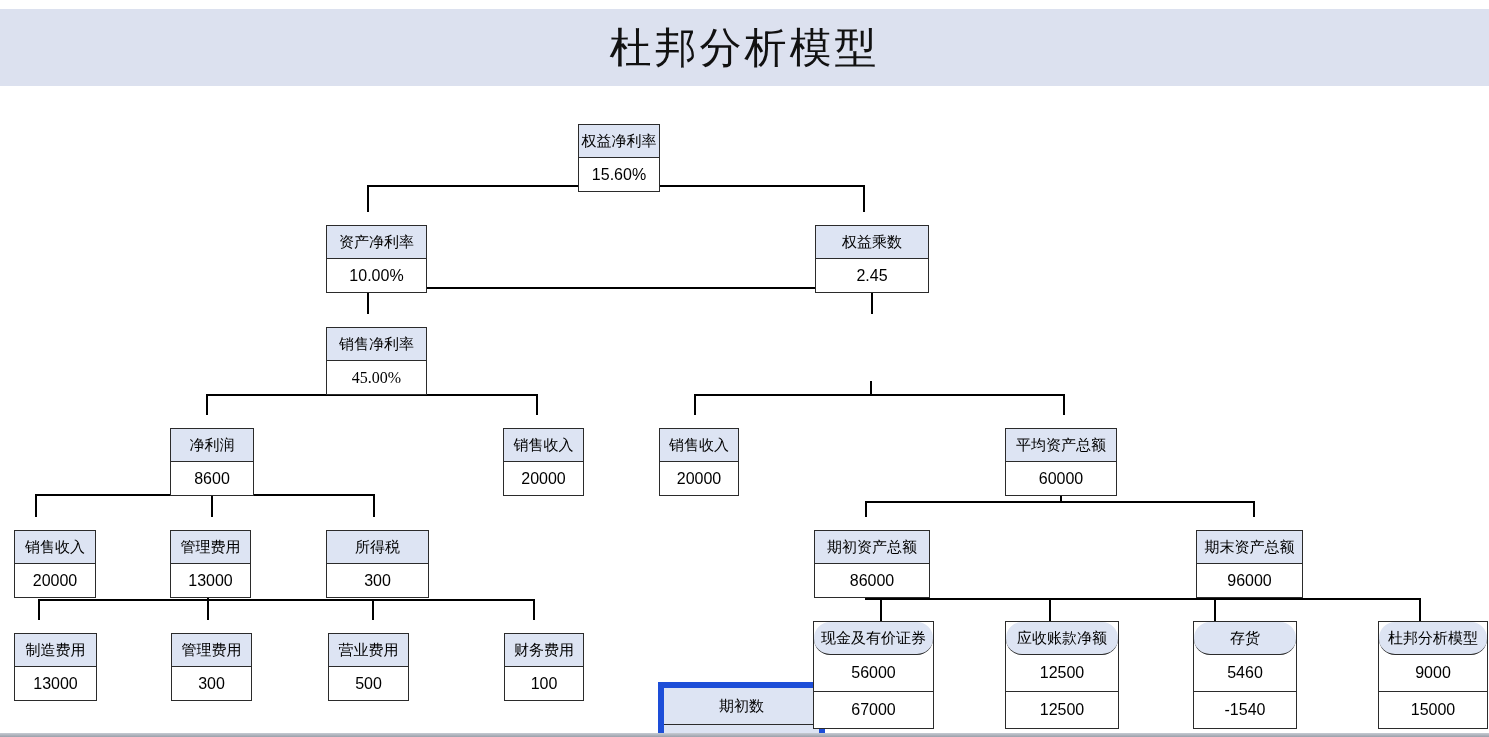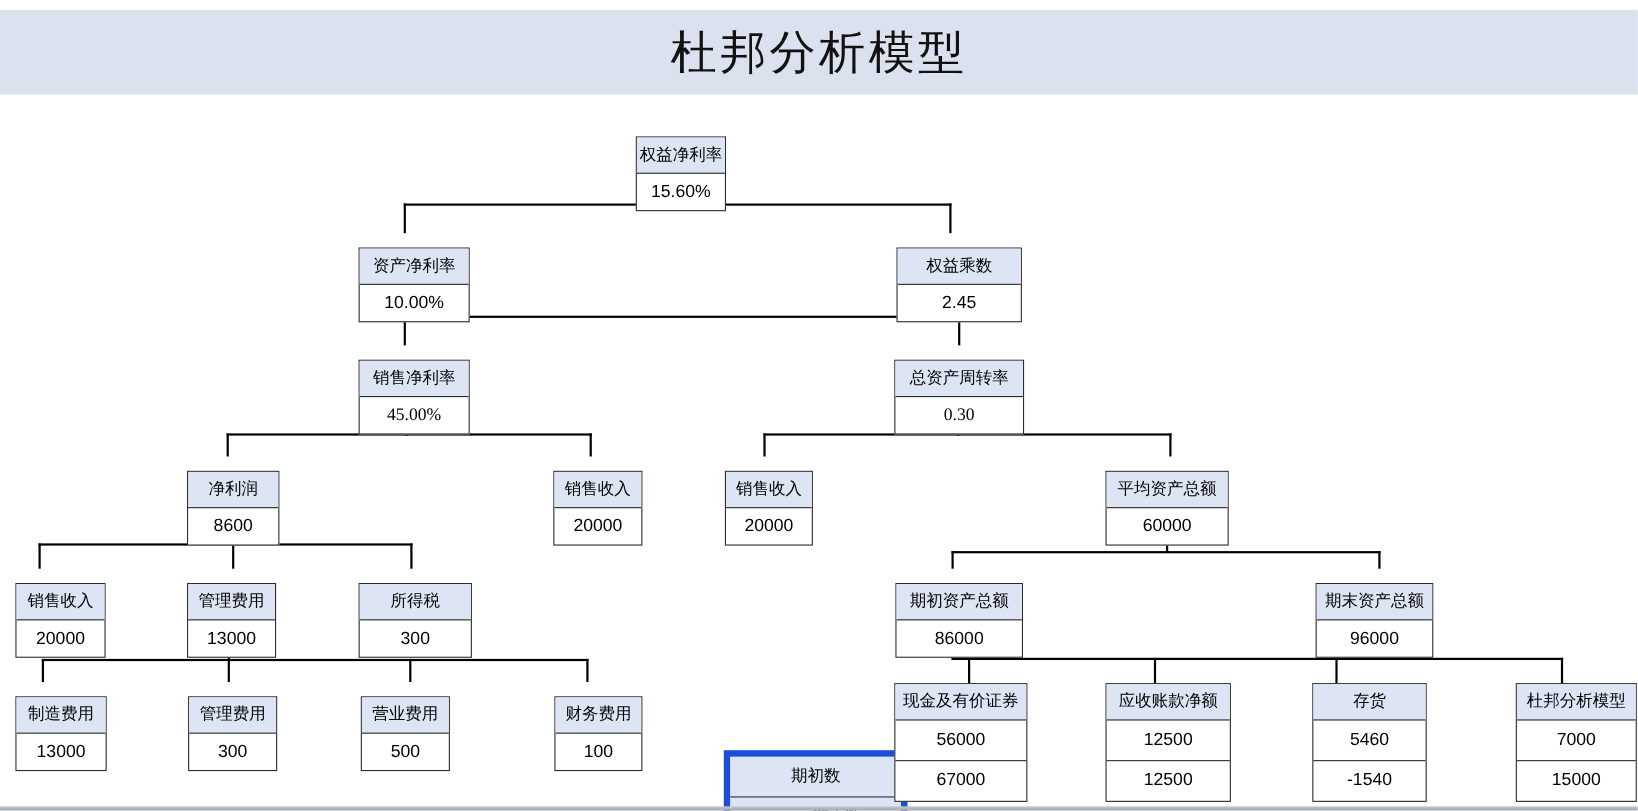--- a/index.html
+++ b/index.html
@@ -9,21 +9,21 @@
               display:flex;align-items:center;justify-content:center;}
   .title-text{font-family:"Liberation Serif","DejaVu Serif",serif;font-size:42px;letter-spacing:3px;color:#111;}
   .node{position:absolute;border:1px solid #2b2b2b;background:#fff;box-sizing:content-box;margin-top:13px;}
   .node .hd{height:32px;line-height:32px;border-bottom:1px solid #2b2b2b;background:#dde4f3;
             text-align:center;font-size:15px;white-space:nowrap;overflow:hidden;}
   .node .val{height:33px;line-height:33px;text-align:center;font-size:16px;white-space:nowrap;}
   .node.serif .val{font-family:"Liberation Serif","DejaVu Serif",serif;}
   .ln{position:absolute;background:#000;}
   .tblcol{position:absolute;border:1px solid #2b2b2b;background:#fff;}
   .tblcol .thd{height:32px;line-height:32px;border-bottom:1px solid #2b2b2b;background:#dde4f3;
-               text-align:center;font-size:15px;white-space:nowrap;overflow:hidden;}
+               text-align:center;font-size:15px;white-space:nowrap;overflow:hidden;border-radius:16px;}
   .tblcol .tval{height:36px;line-height:36px;text-align:center;font-size:16px;}
   .tblcol .tval + .tval{border-top:1px solid #2b2b2b;}
   .tbllabels{position:absolute;border:6px solid #1d4ed8;background:#fff;margin-top:28px;}
   .tbllabels .trow{height:36px;line-height:36px;background:#dde4f3;text-align:center;font-size:15px;}
   .tbllabels .trow + .trow{border-top:1px solid #2b2b2b;padding-left:39px;}
   .footer-strip{position:absolute;left:0;top:733px;width:1489px;height:4px;
                 background:linear-gradient(#c7cbd3,#9aa0aa);}
 </style>
 </head>
 <body>
@@ -87,24 +87,20 @@
     <div class="val">10.00%</div>
   </div>
   <div class="node" style="left:815px;top:212px;width:112px">
     <div class="hd">权益乘数</div>
     <div class="val">2.45</div>
   </div>
 
   <div class="node serif" style="left:326px;top:314px;width:99px">
     <div class="hd">销售净利率</div>
     <div class="val">45.00%</div>
-  </div>
-  <div class="node serif" style="left:813px;top:314px;width:116px">
-    <div class="hd">总资产周转率</div>
-    <div class="val">0.30</div>
   </div>
 
   <div class="node" style="left:170px;top:415px;width:82px">
     <div class="hd">净利润</div>
     <div class="val">8600</div>
   </div>
   <div class="node" style="left:503px;top:415px;width:79px">
     <div class="hd">销售收入</div>
     <div class="val">20000</div>
   </div>
@@ -170,18 +166,18 @@
     <div class="tval">12500</div>
     <div class="tval">12500</div>
   </div>
   <div class="tblcol" style="left:1193px;top:621px;width:102px">
     <div class="thd">存货</div>
     <div class="tval">5460</div>
     <div class="tval">-1540</div>
   </div>
   <div class="tblcol" style="left:1378px;top:621px;width:108px">
     <div class="thd">杜邦分析模型</div>
-    <div class="tval">7000</div>
+    <div class="tval">9000</div>
     <div class="tval">15000</div>
   </div>
 
   <div class="footer-strip"></div>
 </div>
 
 </body></html>

